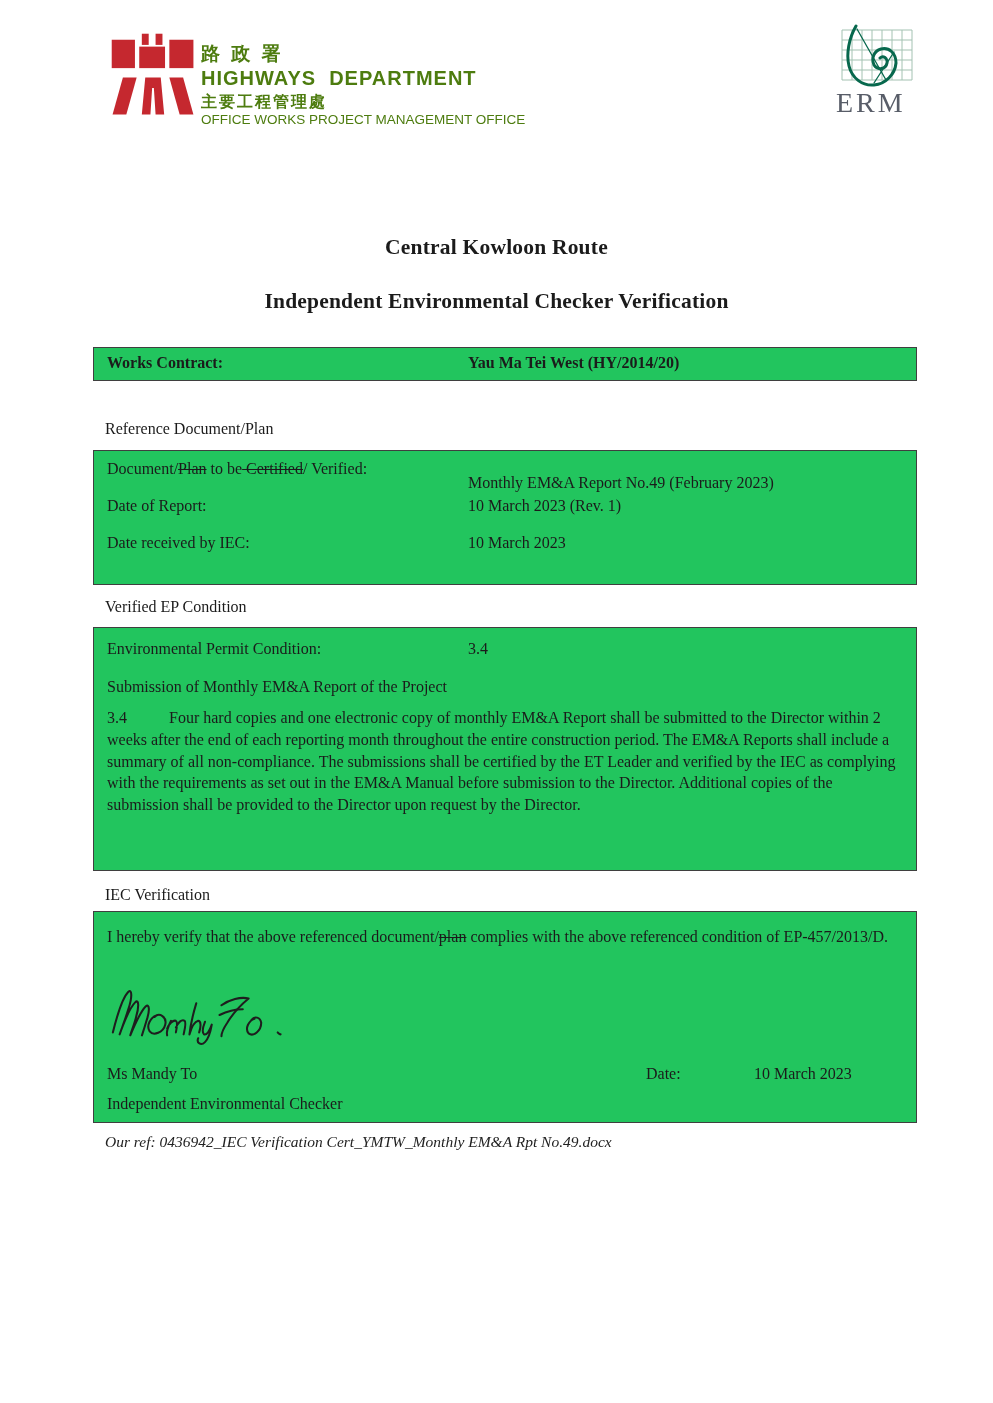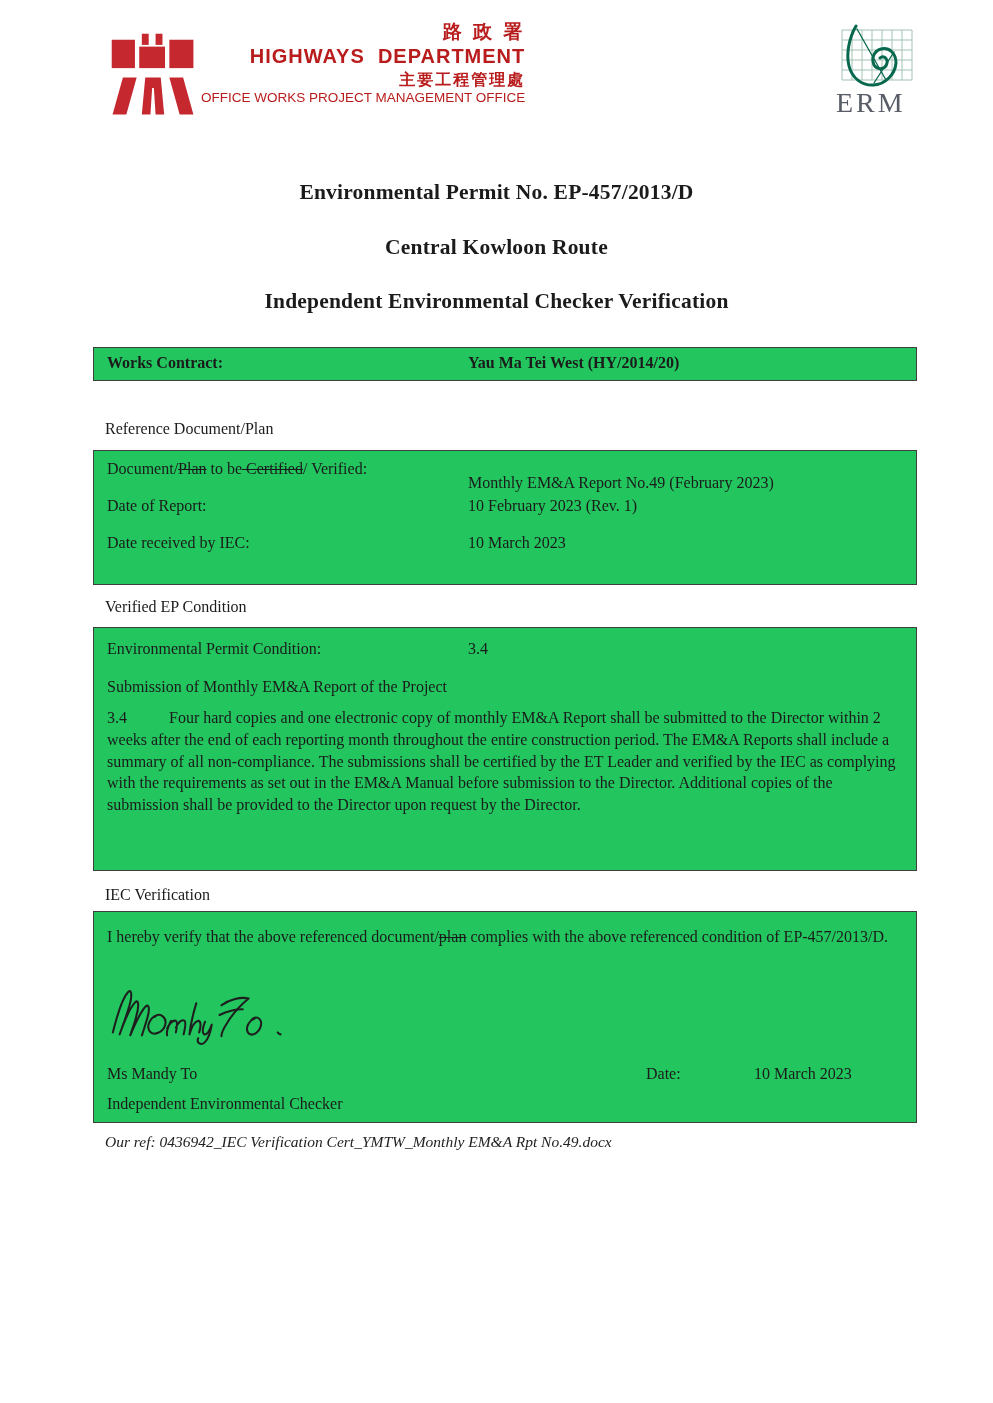--- a/index.html
+++ b/index.html
@@ -6,21 +6,21 @@
   .page{
     position:relative;
     width:993px;height:1403px;
     background:#ffffff;
     font-family:"Liberation Serif", serif;
     color:#1b1b1b;
     overflow:hidden;
   }
   
   .hd-logo{position:absolute;left:110px;top:33px;width:86px;height:84px;}
-  .dept-text{position:absolute;left:201px;top:20px;font-family:"Liberation Sans",sans-serif;color:#b91c1c;text-align:right;}
+  .dept-text{position:absolute;left:201px;top:42px;font-family:"Liberation Sans",sans-serif;color:#4d7c0f;}
   .dept-zh{font-size:19px;font-weight:bold;letter-spacing:3px;line-height:24px;}
   .dept-en{font-size:20px;font-weight:bold;letter-spacing:1px;line-height:24px;white-space:pre;}
   .office-zh{font-size:16px;font-weight:600;letter-spacing:2px;line-height:20px;margin-top:2px;}
   .office-en{font-size:13.5px;font-weight:500;letter-spacing:0px;line-height:16px;}
   .erm{position:absolute;left:834px;top:24px;width:90px;height:96px;}
   .erm-svg{position:absolute;left:0;top:0;width:84px;height:70px;}
   .erm-word{position:absolute;left:2px;top:64px;font-family:"Liberation Serif",serif;
     font-size:28px;color:#585d68;letter-spacing:3px;line-height:30px;}
   
   .doc-title{position:absolute;left:0;width:993px;text-align:center;
@@ -72,36 +72,35 @@
       </g>
       <g stroke="#07684d" fill="none" stroke-linecap="round">
         <path d="M23,5 L52,56" stroke-width="1.3"></path>
         <path d="M60,28 L40,59" stroke-width="1.3"></path>
         <path d="M22,2 C15,14 12,30 15,42 C18,54 28,62 40,61 C52,60 61,50 62,39 C62,29 55,23 47,25 C40,27 37,34 40,41 C44,47 52,45 53,39 C54,34 49,31 46,34" stroke-width="3"></path>
       </g>
     </svg>
     <div class="erm-word">ERM</div>
   </div>
 
-  <div class="doc-title t1">Environmental Permit No. EP-457/2013/D</div>
   <div class="doc-title t2">Central Kowloon Route</div>
   <div class="doc-title t3">Independent Environmental Checker Verification</div>
 
   <div class="box" style="top:347px;height:34px;">
     <div class="lbl bold" style="top:6px;">Works Contract:</div>
     <div class="val bold" style="top:6px;">Yau Ma Tei West (HY/2014/20)</div>
   </div>
 
   <div class="sec-heading" style="top:420px;">Reference Document/Plan</div>
   <div class="box" style="top:450px;height:135px;">
     <div class="lbl" style="top:9px;"><span>Document/</span><span class="strike">Plan</span><span> to be</span><span class="strike"> Certified</span><span>/ Verified:</span></div>
     <div class="val" style="top:23px;text-align:center;">Monthly EM&amp;A Report No.49 (February 2023)</div>
 
     <div class="lbl" style="top:46px;">Date of Report:</div>
-    <div class="val" style="top:46px;">10 February 2023 (Rev. 1)</div>
+    <div class="val" style="top:46px;">10 March 2023 (Rev. 1)</div>
 
     <div class="lbl" style="top:83px;">Date received by IEC:</div>
     <div class="val" style="top:83px;">10 March 2023</div>
   </div>
 
   <div class="sec-heading" style="top:598px;">Verified EP Condition</div>
   <div class="box" style="top:627px;height:244px;">
     <div class="lbl" style="top:12px;">Environmental Permit Condition:</div>
     <div class="val" style="top:12px;">3.4</div>
     <div class="lbl" style="top:50px;">Submission of Monthly EM&amp;A Report of the Project</div>

